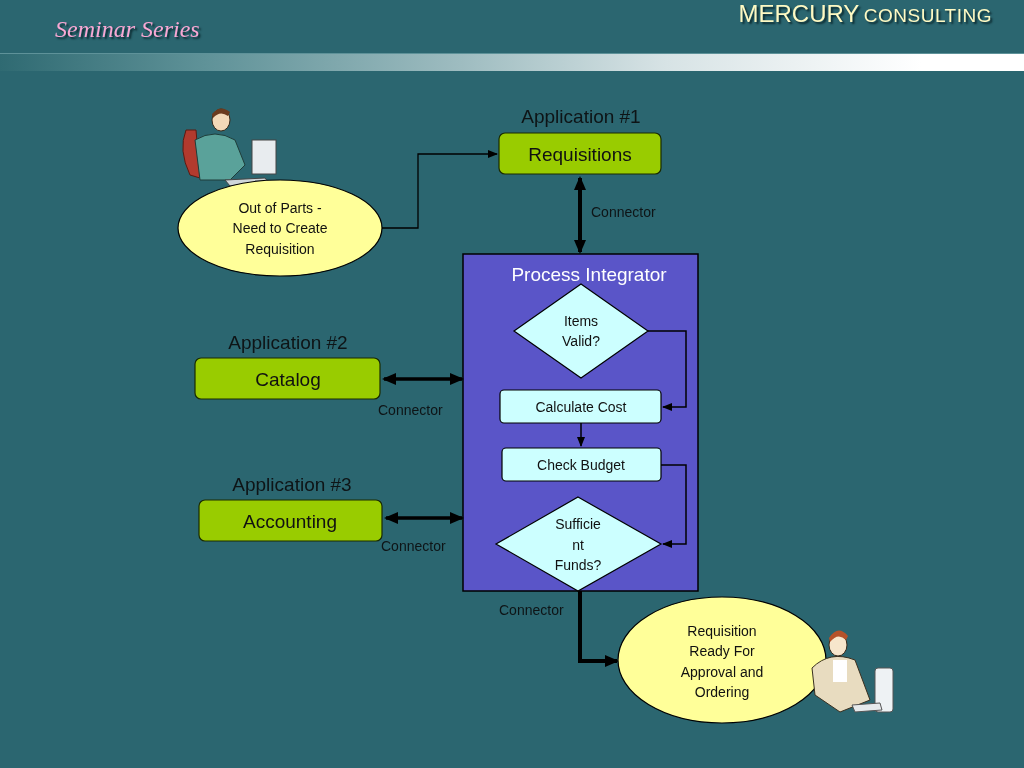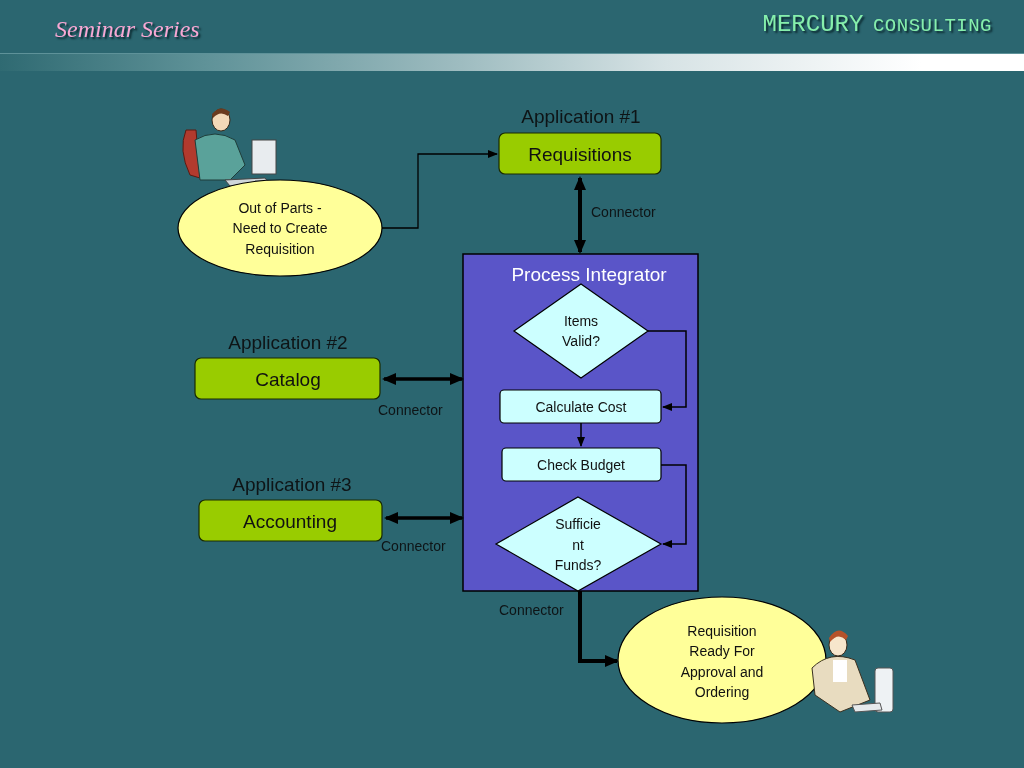--- a/index.html
+++ b/index.html
@@ -8,23 +8,23 @@
     background: #2b6670; position: relative;
     font-family: "Liberation Sans", sans-serif;
   }
   .header-left {
     position: absolute; left: 55px; top: 16px;
     font-family: "Liberation Serif", serif; font-style: italic;
     font-size: 24px; color: #f9a8d4;
     text-shadow: 2px 2px 2px #0b2a30;
   }
   .header-right {
-    position: absolute; right: 32px; top: 11px;
-    font-family: Liberation Mono, monospace;
-    color: #86efac; text-shadow: 2px 2px 2px #0b2a30;
+    position: absolute; right: 32px; top: 0;
+    font-family: Liberation Sans, sans-serif;
+    color: #fef9c3; text-shadow: 2px 2px 2px #0b2a30;
   }
   .header-right .big { font-size: 24px; }
   .header-right .small { font-size: 19px; letter-spacing: 0.5px; }
   .header-bar {
     position: absolute; left: 0; top: 53px; width: 1024px; height: 18px;
     background: linear-gradient(to right, #2f6a72 0%, #5f9298 20%, #9ebcc0 45%, #d7e3e5 65%, #ffffff 90%, #ffffff 100%);
   }
   .header-bar-line {
     position: absolute; left: 0; top: 53px; width: 1024px; height: 1px; background: #5e9299;
   }

